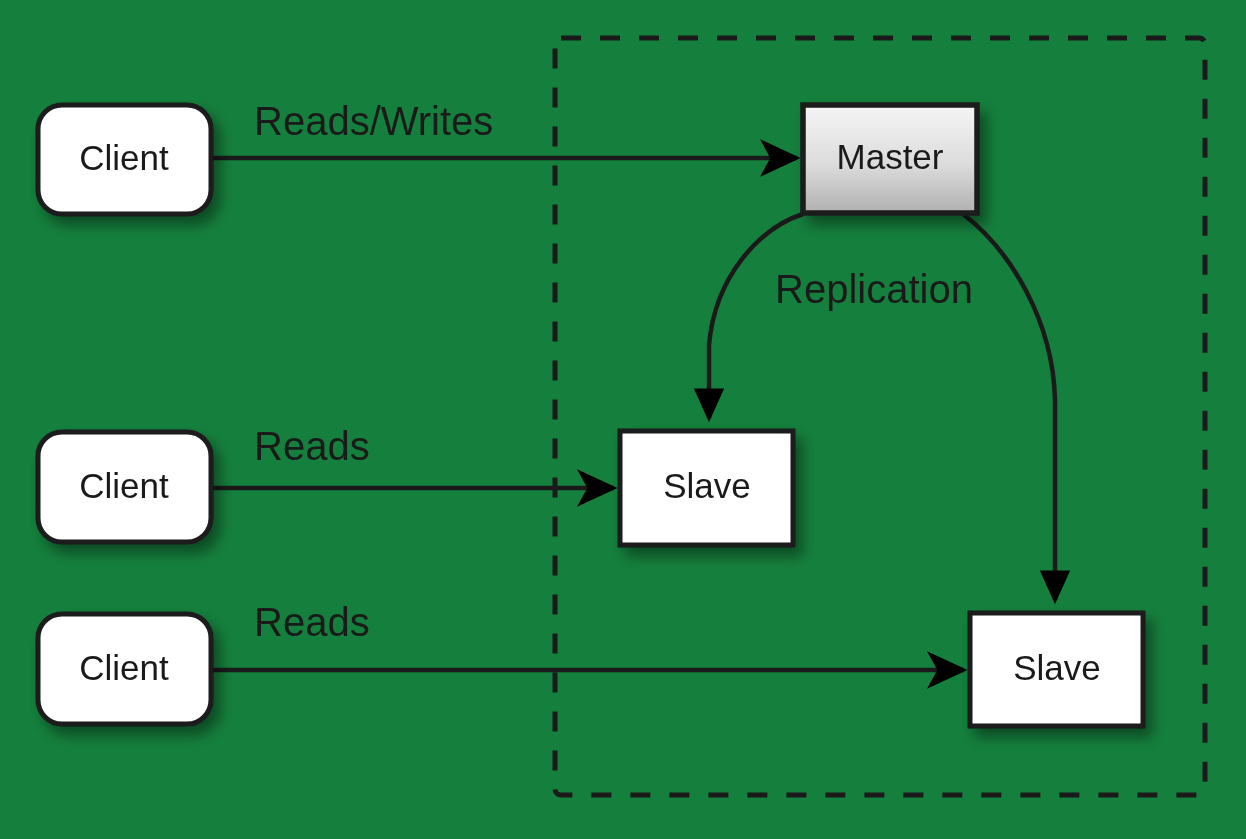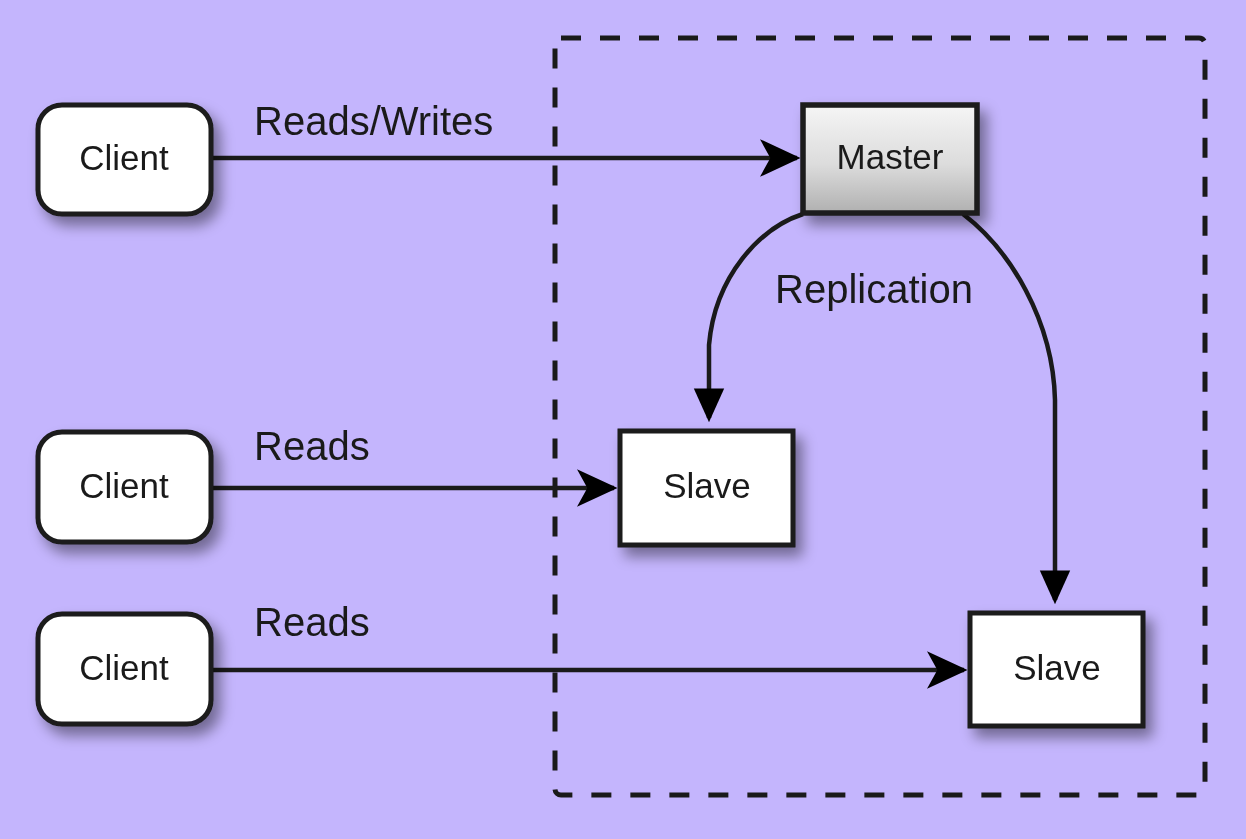--- a/index.html
+++ b/index.html
@@ -7,21 +7,21 @@
     padding: 0;
     background: #ffffff;
   }
   body {
     font-family: "Liberation Sans", sans-serif;
   }
   #diagram-canvas {
     position: relative;
     width: 1246px;
     height: 839px;
-    background: #c4b5fd;
+    background: #15803d;
     overflow: hidden;
   }
   #diagram-svg {
     position: absolute;
     left: 0;
     top: 0;
     width: 1246px;
     height: 839px;
   }
   .node-label {

